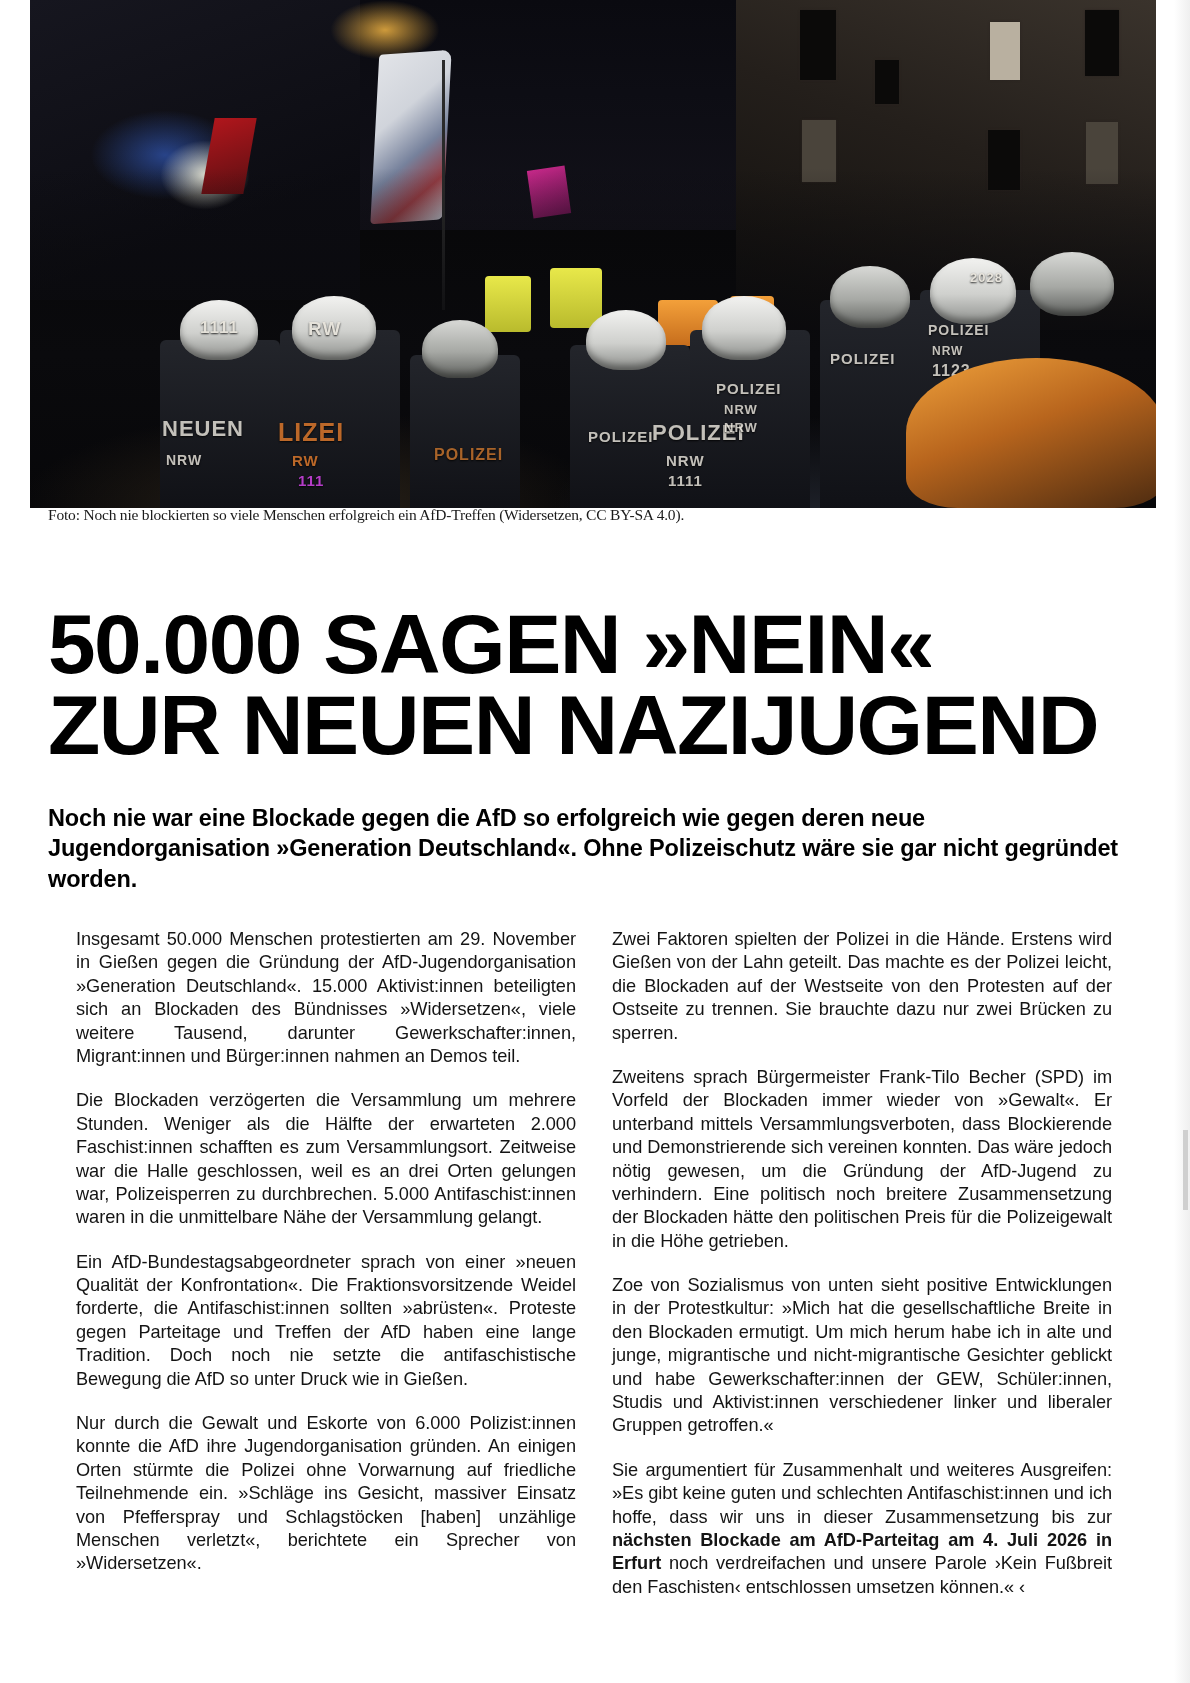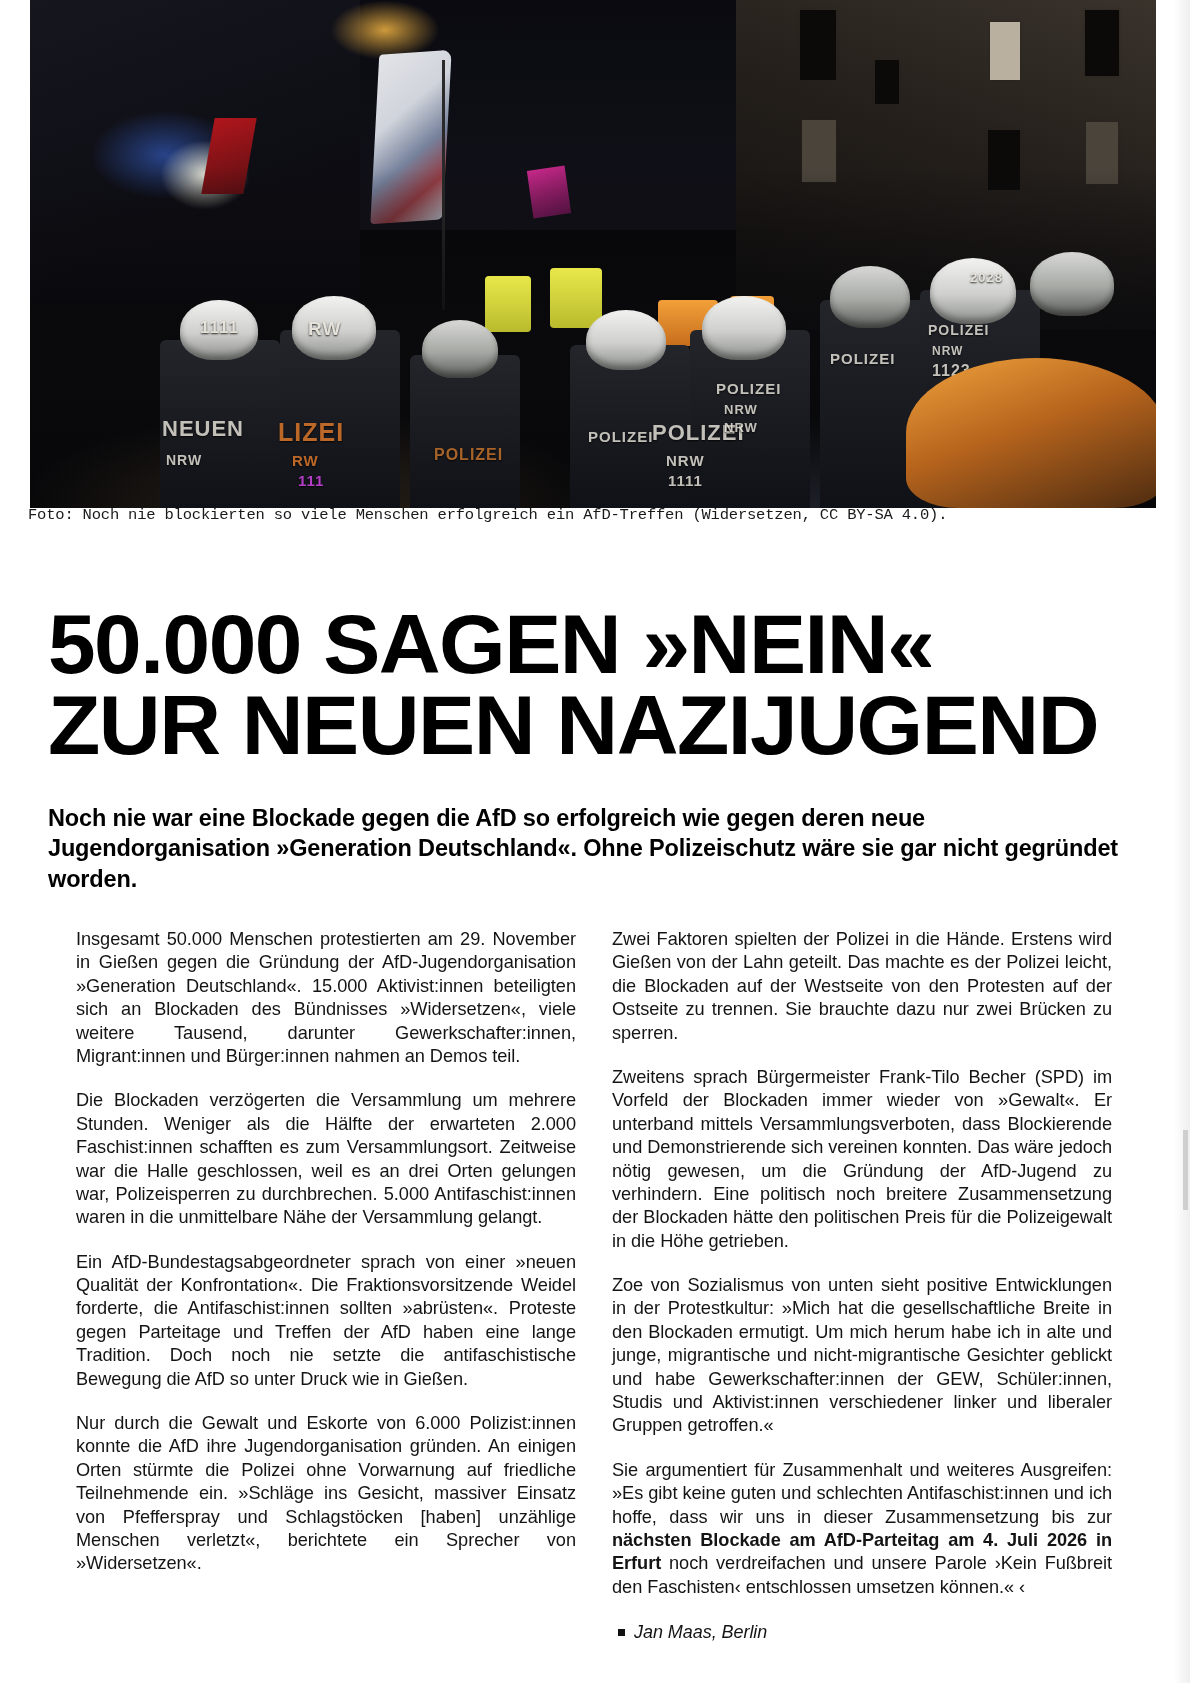--- a/index.html
+++ b/index.html
@@ -120,27 +120,27 @@
   .bighelmet {
     position: absolute;
     right: -10px; bottom: 0; width: 260px; height: 150px;
     border-radius: 50% 50% 20% 20%;
     background: linear-gradient(160deg,#f0a23c 0%, #b8651d 45%, #4b2a10 100%);
   }
 
   
   .caption {
     position: absolute;
-    left: 28px;
+    left: 48px;
     top: 506px;
     width: 1100px;
     font-size: 15.5px;
     letter-spacing: -0.2px;
     color: #1a1a1a;
-    font-family: Liberation Mono, monospace;
+    font-family: Liberation Serif, serif;
   }
 
   
   .headline {
     position: absolute;
     left: 48px;
     top: 548px;
     width: 1110px;
     font-family: "Liberation Sans", sans-serif;
     font-weight: bold;
@@ -300,20 +300,16 @@
   <p>Die Blockaden verzögerten die Versammlung um mehrere Stunden. Weniger als die Hälfte der erwarteten 2.000 Faschist:innen schafften es zum Versammlungsort. Zeitweise war die Halle geschlossen, weil es an drei Orten gelungen war, Polizeisperren zu durchbrechen. 5.000 Antifaschist:innen waren in die unmittelbare Nähe der Versammlung gelangt.</p>
   <p>Ein AfD-Bundestagsabgeordneter sprach von einer »neuen Qualität der Konfrontation«. Die Fraktionsvorsitzende Weidel forderte, die Antifaschist:innen sollten »abrüsten«. Proteste gegen Parteitage und Treffen der AfD haben eine lange Tradition. Doch noch nie setzte die antifaschistische Bewegung die AfD so unter Druck wie in Gießen.</p>
   <p>Nur durch die Gewalt und Eskorte von 6.000 Polizist:innen konnte die AfD ihre Jugendorganisation gründen. An einigen Orten stürmte die Polizei ohne Vorwarnung auf friedliche Teilnehmende ein. »Schläge ins Gesicht, massiver Einsatz von Pfefferspray und Schlagstöcken [haben] unzählige Menschen verletzt«, berichtete ein Sprecher von »Widersetzen«.</p>
 </div>
 
 <div class="col right">
   <p>Zwei Faktoren spielten der Polizei in die Hände. Erstens wird Gießen von der Lahn geteilt. Das machte es der Polizei leicht, die Blockaden auf der Westseite von den Protesten auf der Ostseite zu trennen. Sie brauchte dazu nur zwei Brücken zu sperren.</p>
   <p>Zweitens sprach Bürgermeister Frank-Tilo Becher (SPD) im Vorfeld der Blockaden immer wieder von »Gewalt«. Er unterband mittels Versammlungsverboten, dass Blockierende und Demonstrierende sich vereinen konnten. Das wäre jedoch nötig gewesen, um die Gründung der AfD-Jugend zu verhindern. Eine politisch noch breitere Zusammensetzung der Blockaden hätte den politischen Preis für die Polizeigewalt in die Höhe getrieben.</p>
   <p>Zoe von Sozialismus von unten sieht positive Entwicklungen in der Protestkultur: »Mich hat die gesellschaftliche Breite in den Blockaden ermutigt. Um mich herum habe ich in alte und junge, migrantische und nicht-migrantische Gesichter geblickt und habe Gewerkschafter:innen der GEW, Schüler:innen, Studis und Aktivist:innen verschiedener linker und liberaler Gruppen getroffen.«</p>
   <p><span>Sie argumentiert für Zusammenhalt und weiteres Ausgreifen: »Es gibt keine guten und schlechten Antifaschist:innen und ich hoffe, dass wir uns in dieser Zusammensetzung bis zur </span><b>nächsten Blockade am AfD-Parteitag am 4. Juli 2026 in Erfurt</b><span> noch verdreifachen und unsere Parole ›Kein Fußbreit den Faschisten‹ entschlossen umsetzen können.« ‹</span></p>
-  <div class="byline">
-    <span class="sq"></span>
-    <span>Jan Maas, Berlin</span>
-  </div>
 </div>
 
 <div class="edge-right"></div>
 <div class="edge-mark"></div>
 
 </body></html>

